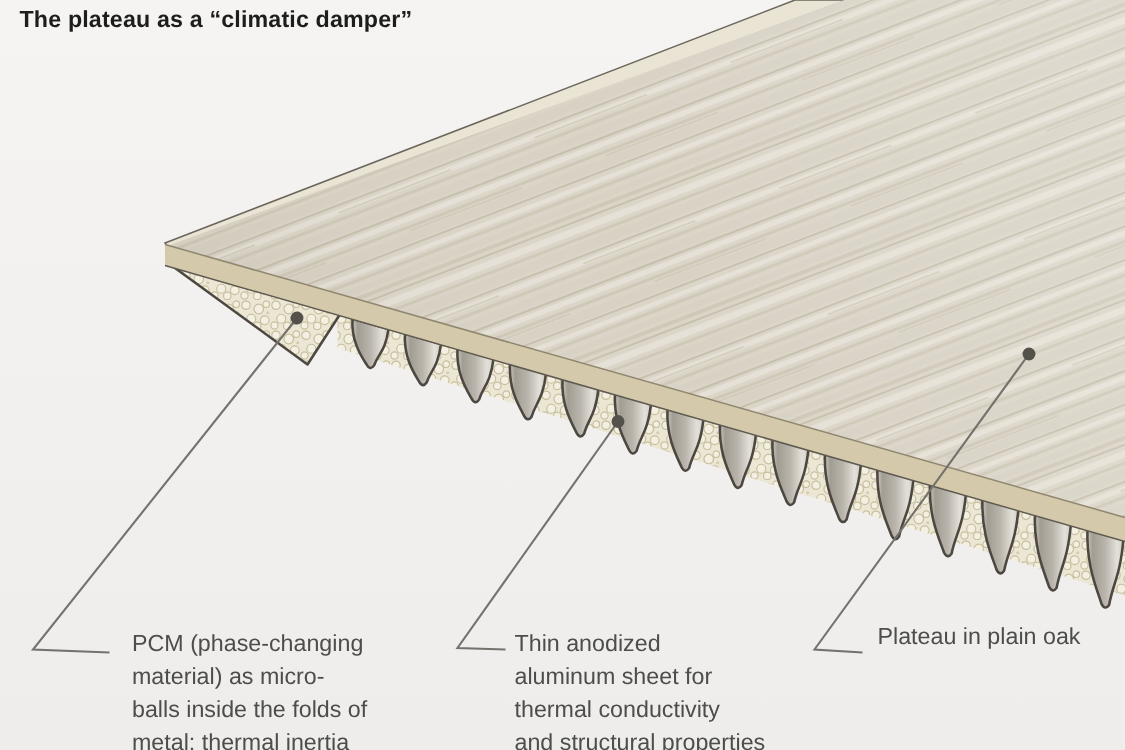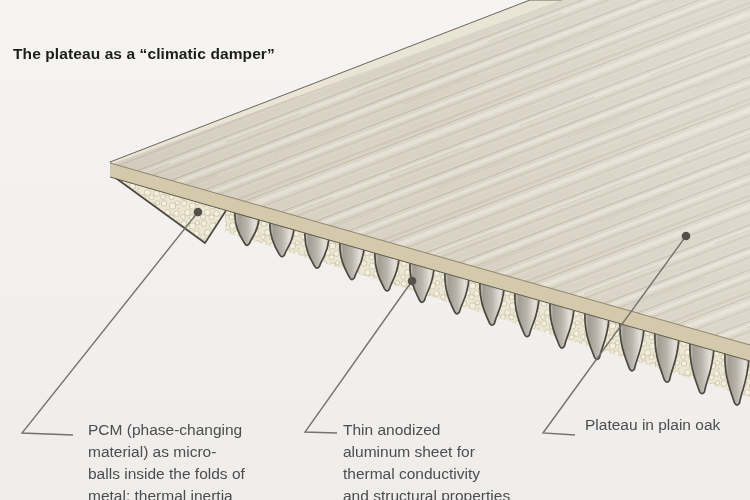--- a/index.html
+++ b/index.html
@@ -8,21 +8,20 @@
     width:750px;height:500px;
     overflow:hidden;
     background:var(--background,#f2f1ef);
     font-family:"Liberation Sans",sans-serif;
   }
   .stage svg{position:absolute;left:0;top:0;}
   .diagram-title{
     position:absolute;left:13px;top:5px;
     font-size:15.5px;font-weight:700;letter-spacing:.1px;
     color:var(--title-text,#1d1d1b);
-    margin-top:40px;
   }
   .callout{
     position:absolute;
     font-size:15.5px;line-height:22px;
     color:var(--label-text,#4d4d4d);
     white-space:pre-line;
   }
   .callout-pcm{left:88px;top:419px;width:210px;}
   .callout-aluminum{left:343px;top:419px;width:220px;}
   .callout-oak{left:585px;top:414px;width:170px;white-space:nowrap;}

